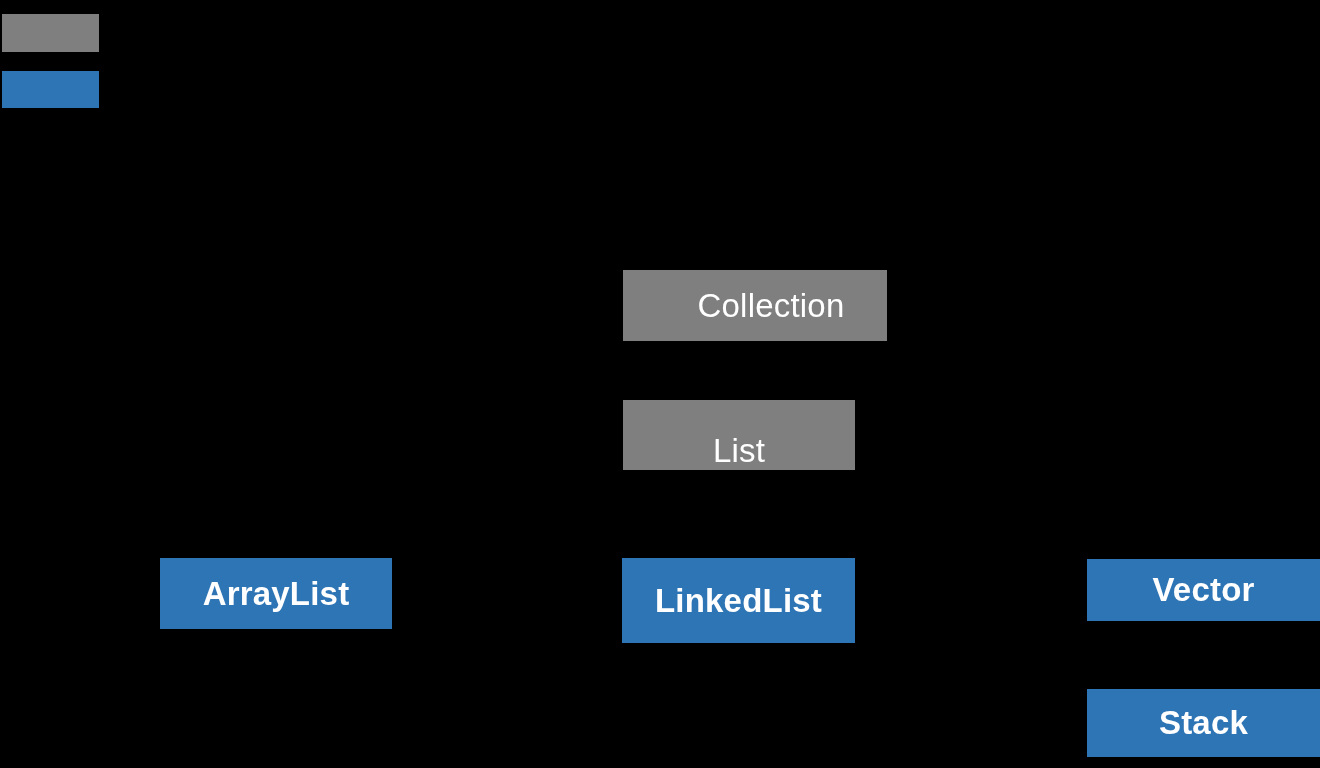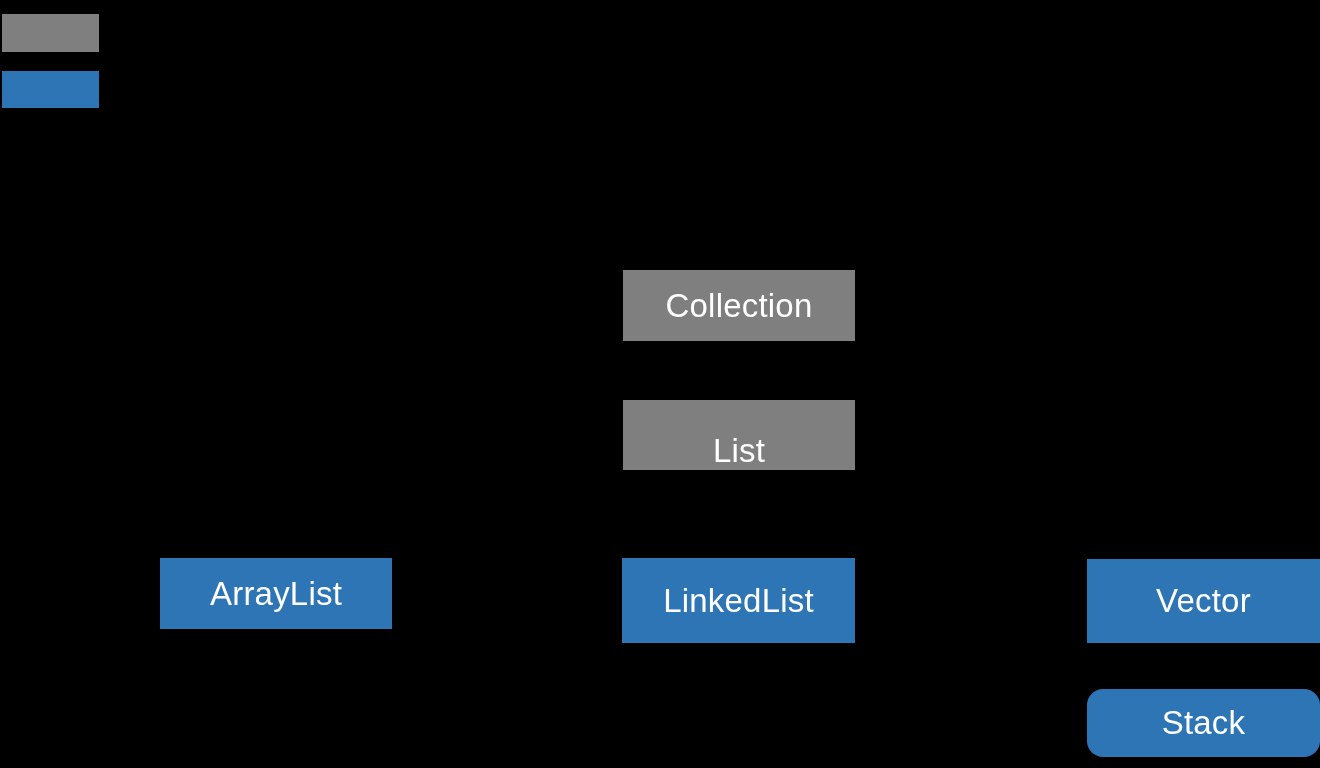--- a/index.html
+++ b/index.html
@@ -22,31 +22,31 @@
     justify-content: center;
     color: #FFFFFF;
     font-size: 33px;
     letter-spacing: 0.2px;
     user-select: none;
   }
   .swatch {
     position: absolute;
   }
   .interface-fill { background: #7F7F7F; }
-  .class-fill     { background: #2E75B6; }
+  .class-fill     { background: #2E75B6; font-weight: bold; }
 
   
   .pos-legend-interface { left: 2px;    top: 14px;  width: 97px;  height: 38px; }
   .pos-legend-class     { left: 2px;    top: 71px;  width: 97px;  height: 37px; }
-  .pos-collection       { left: 623px;  top: 270px; width: 232px; height: 71px; }
+  .pos-collection       { left: 623px;  top: 270px; width: 232px; height: 71px; padding-left: 32px; }
   .pos-list             { left: 623px;  top: 400px; width: 232px; height: 70px; align-items: flex-end; }
   .pos-arraylist        { left: 160px;  top: 558px; width: 232px; height: 71px; }
   .pos-linkedlist       { left: 622px;  top: 558px; width: 233px; height: 85px; }
-  .pos-vector           { left: 1087px; top: 559px; width: 233px; height: 84px; }
-  .pos-stack            { left: 1087px; top: 689px; width: 233px; height: 68px; border-radius: 16px; }
+  .pos-vector           { left: 1087px; top: 559px; width: 233px; height: 62px; }
+  .pos-stack            { left: 1087px; top: 689px; width: 233px; height: 68px; }
 </style>
 </head>
 <body>
 
 <div class="stage">
 
   <div class="swatch interface-fill pos-legend-interface"></div>
   <div class="swatch class-fill pos-legend-class"></div>
 
   <div class="node interface-fill pos-collection">

